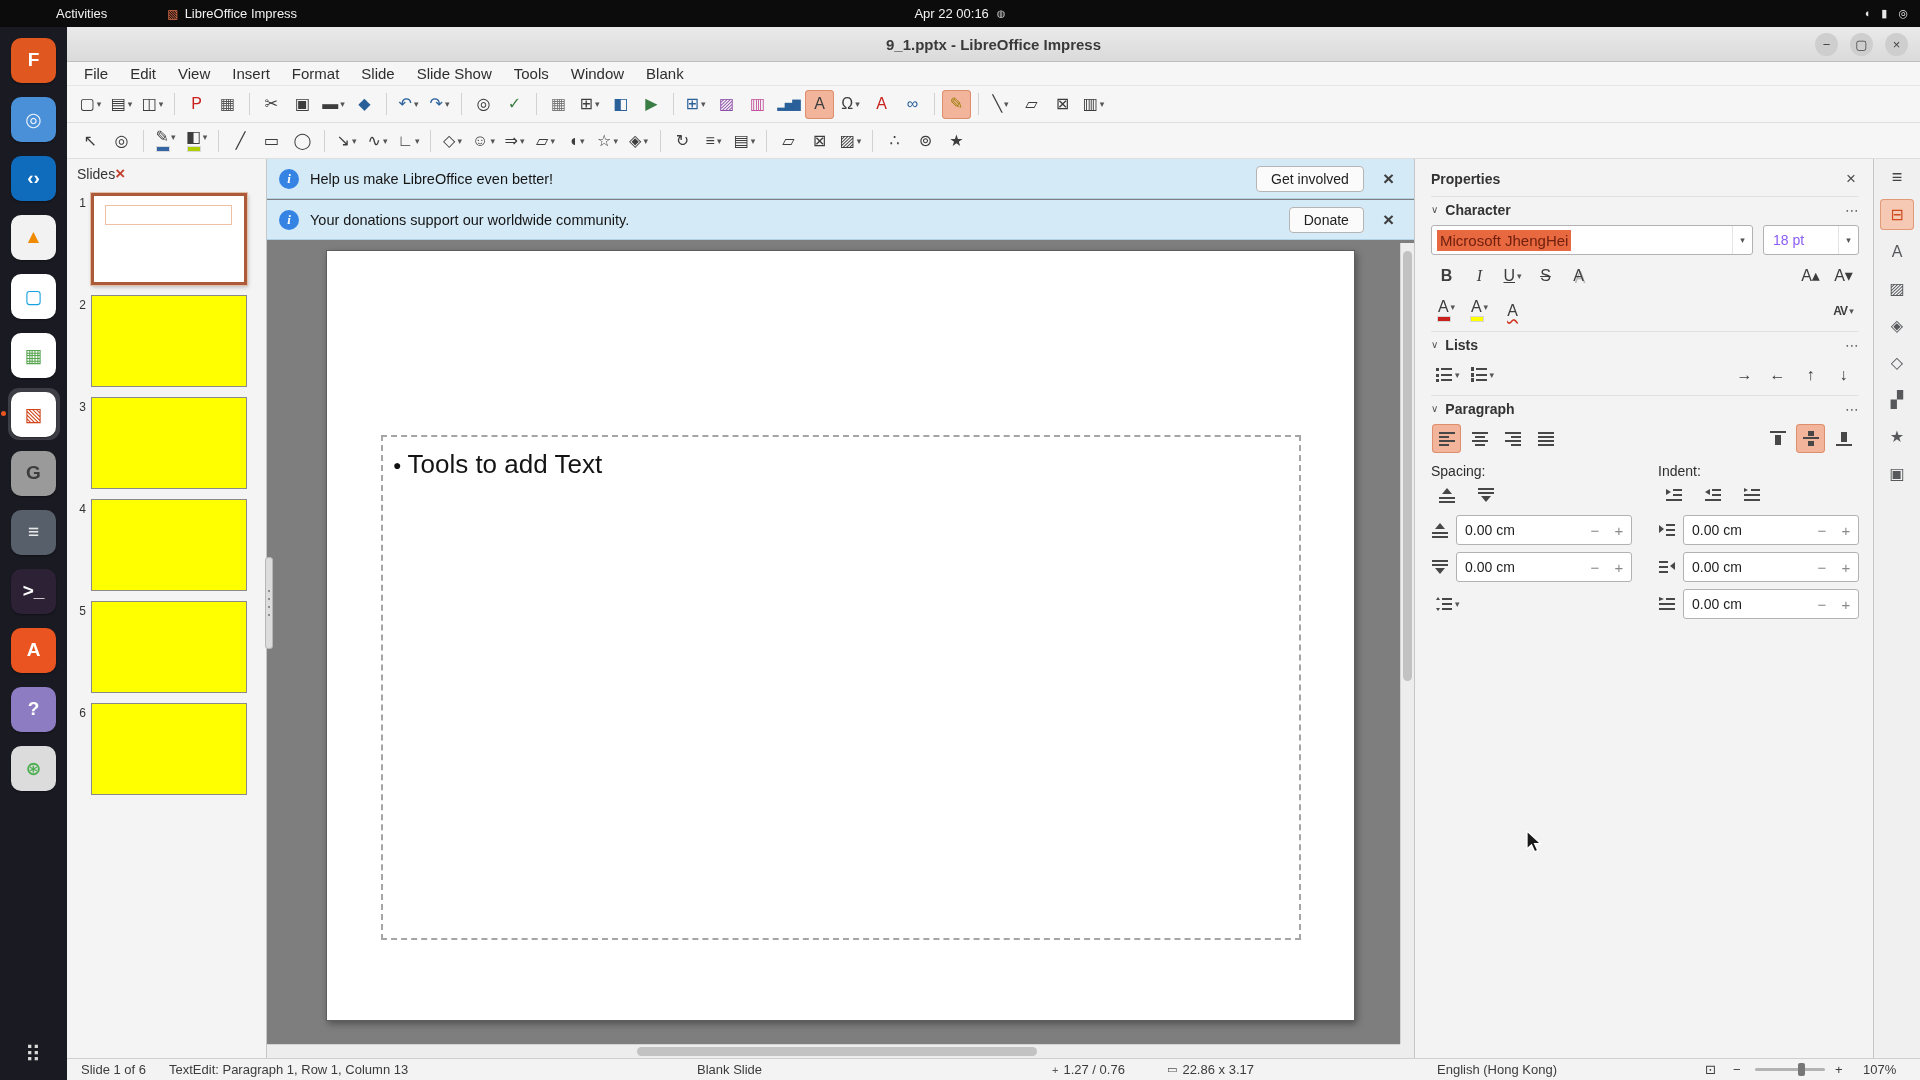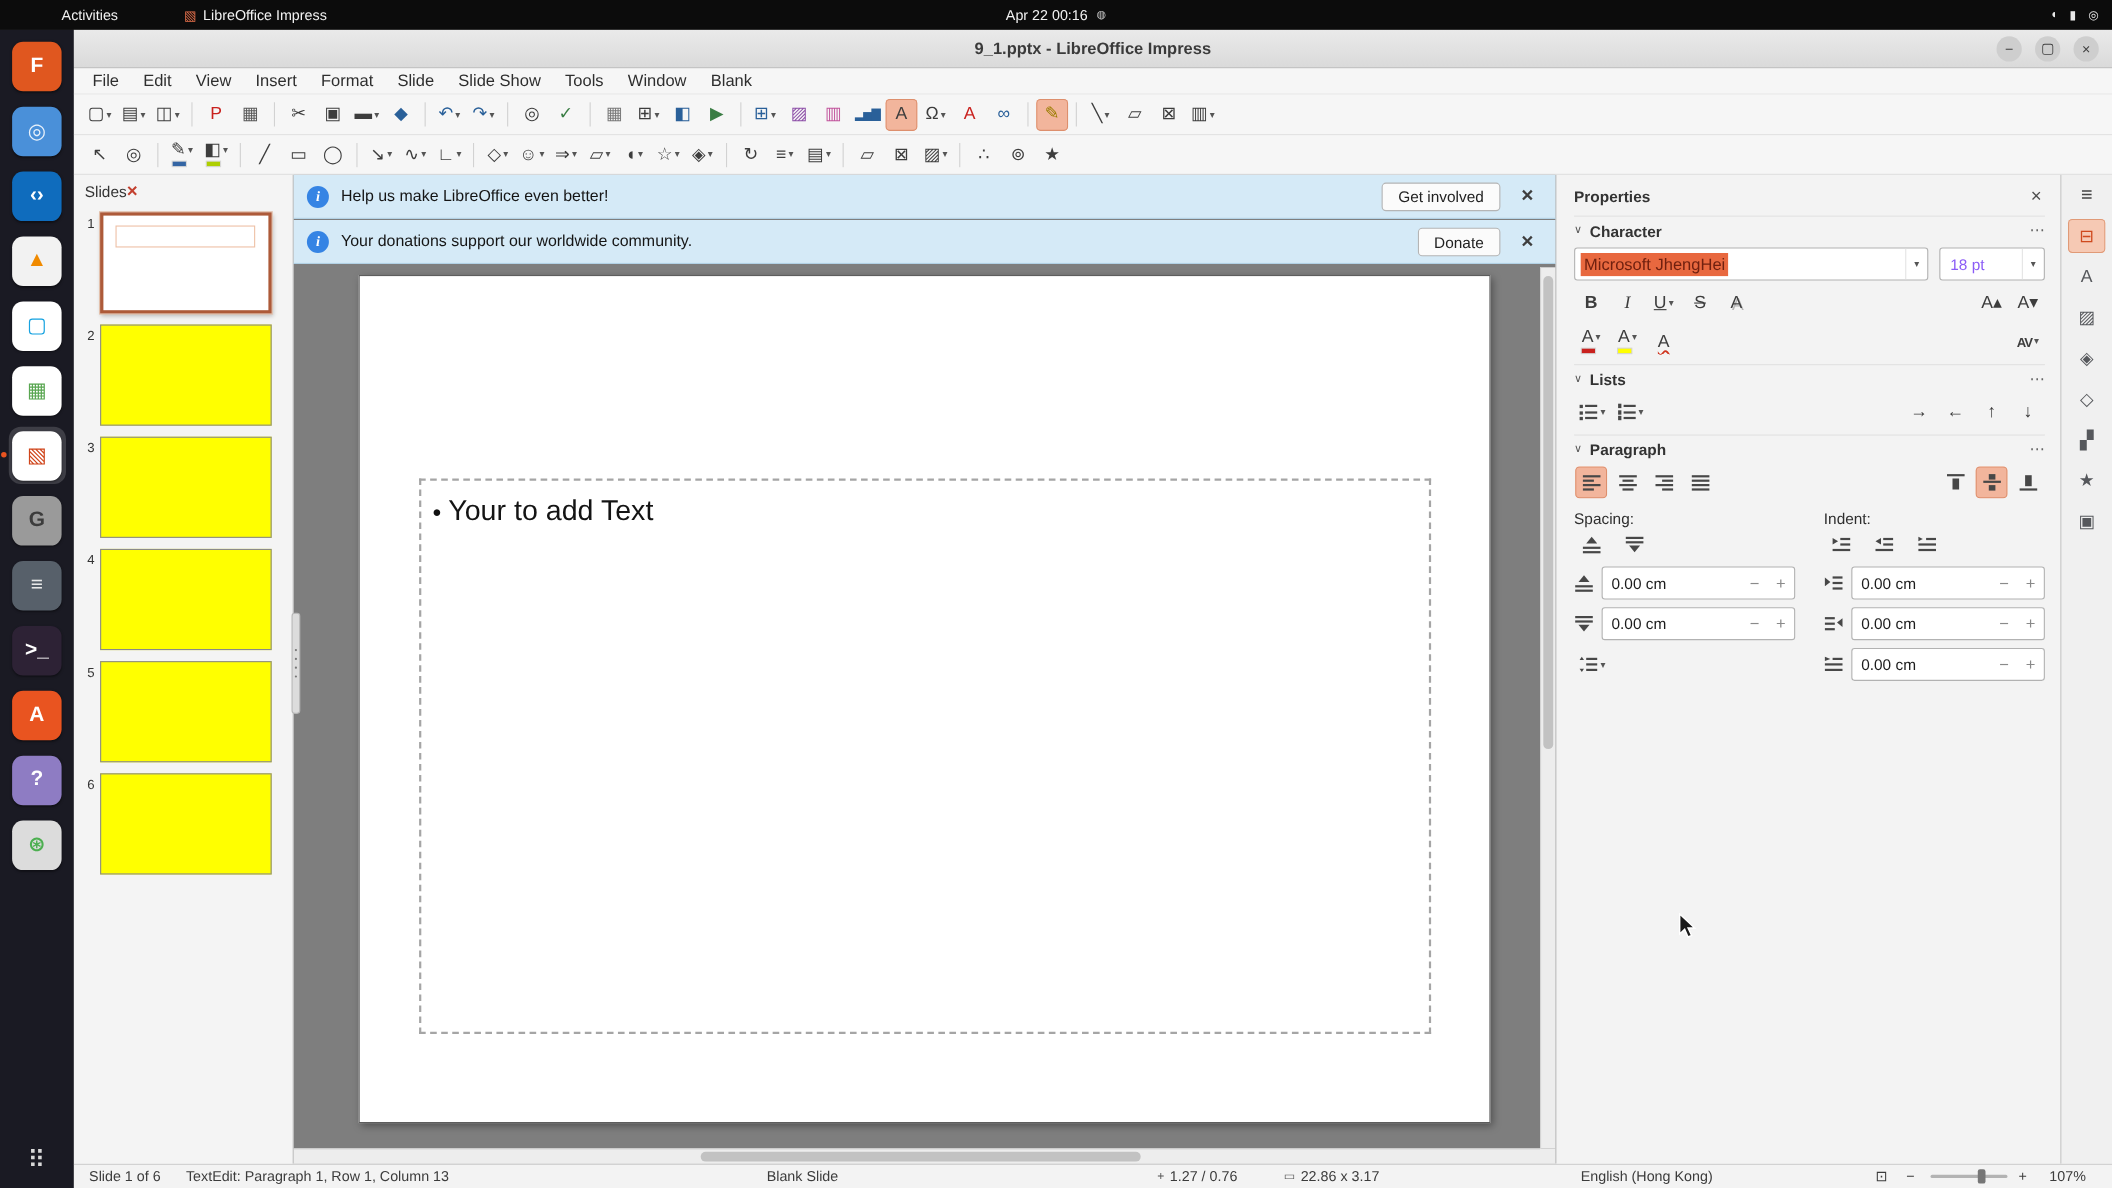--- a/index.html
+++ b/index.html
@@ -514,21 +514,21 @@
           <span class="ib-icon">i</span>
           <span class="ib-text">Your donations support our worldwide community.</span>
           <span class="ib-btn">Donate</span>
           <span class="ib-close">×</span>
         </div>
 
         <div class="slide">
           <div class="body-box">
             <div class="body-line">
               <span class="bullet">●</span>
-              <span class="body-text">Your to add Text</span>
+              <span class="body-text">Tools to add Text</span>
             </div>
           </div>
         </div>
 
         <div class="pane-grip">
             <i></i>
             <i></i>
             <i></i>
             <i></i>
           </div>

